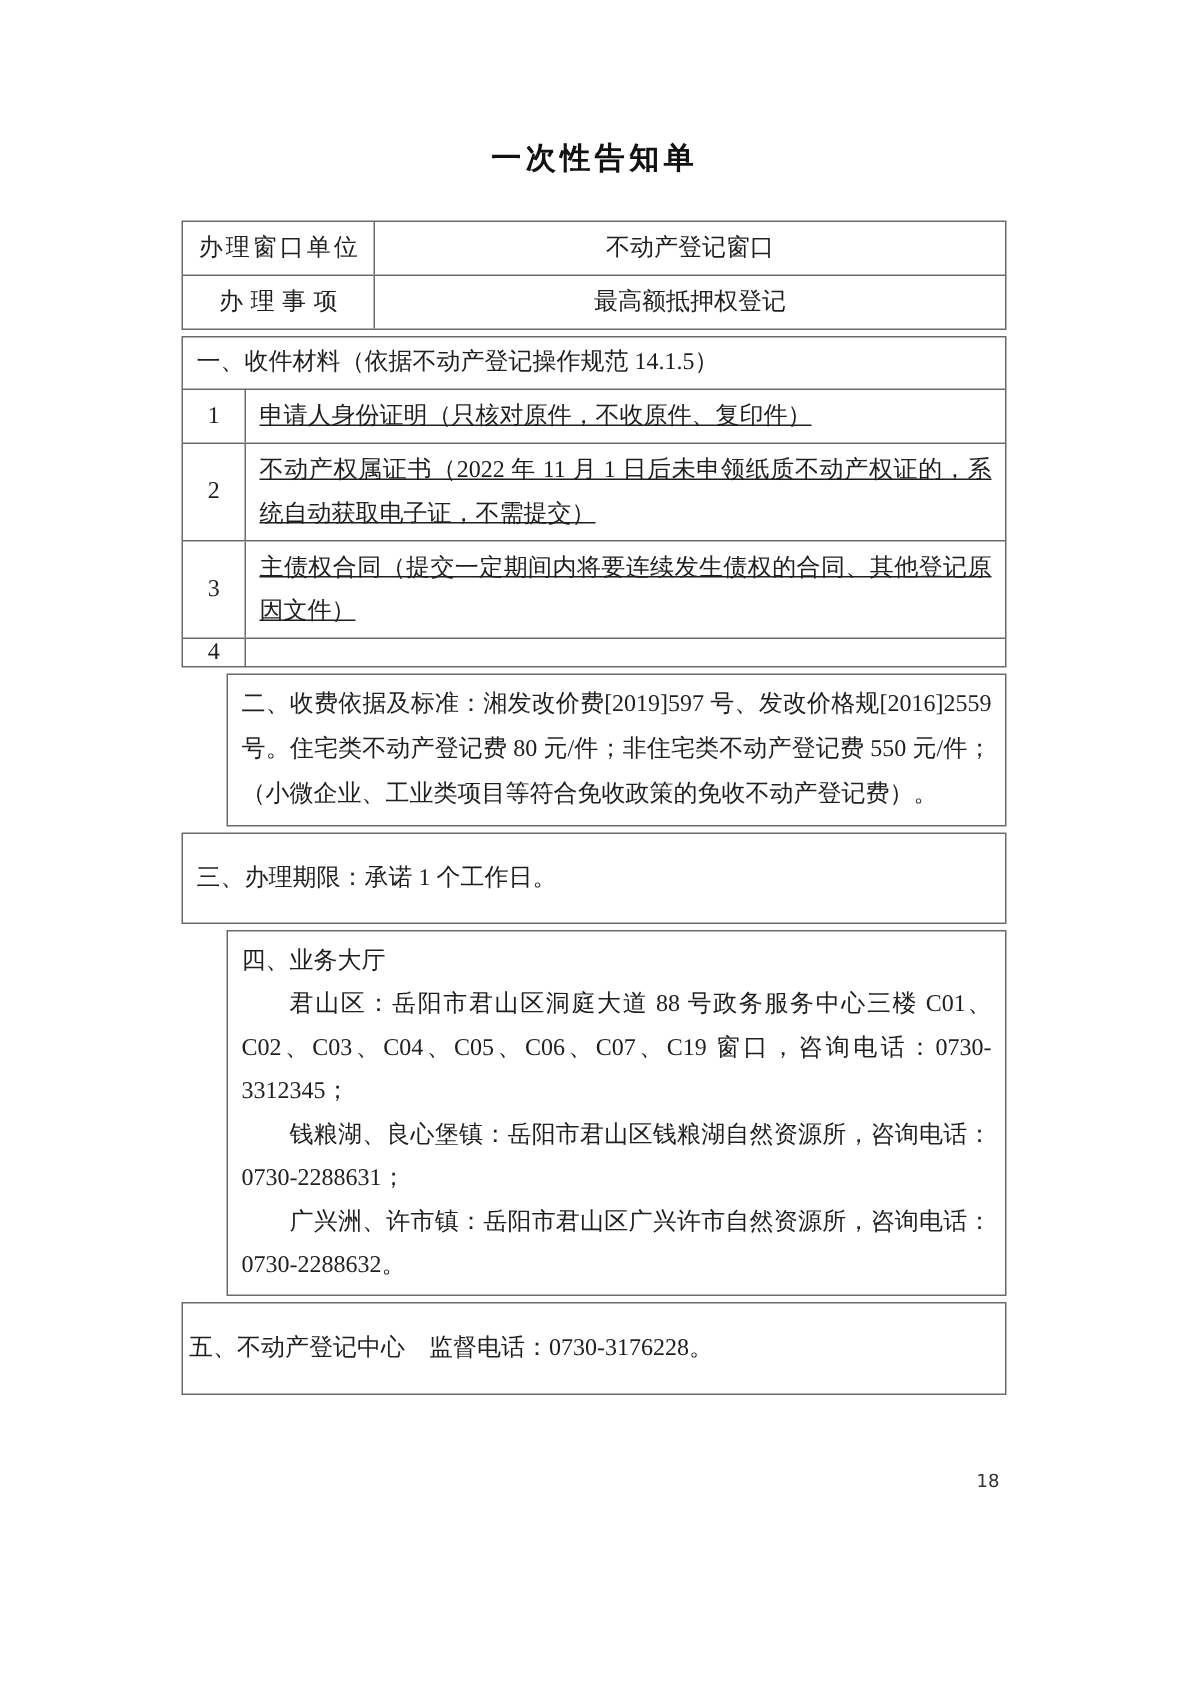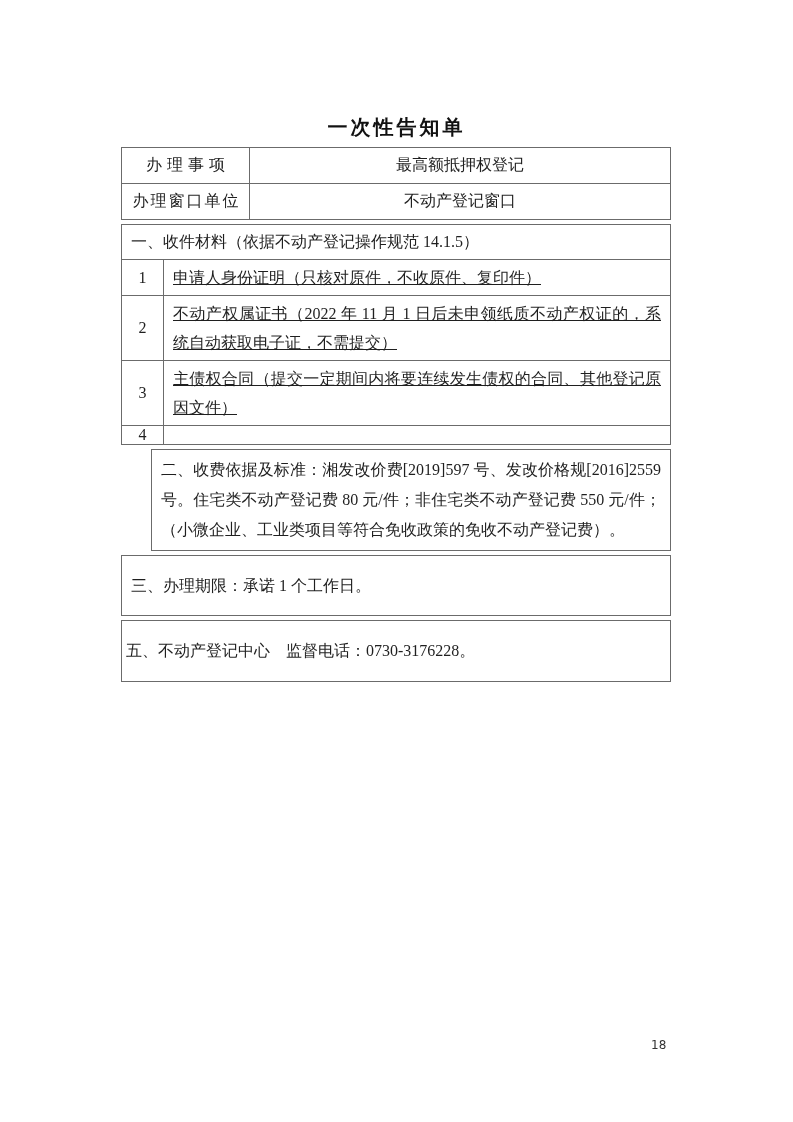--- a/index.html
+++ b/index.html
@@ -8,21 +8,21 @@
     width: 793px;
     height: 1122px;
     background: #ffffff;
     font-family: "Liberation Serif", "DejaVu Serif", serif;
     color: #1f1f1f;
     font-size: 16px;
     overflow: hidden;
   }
   .doc-title {
     position: absolute;
-    top: 114px;
+    top: 92px;
     left: 0;
     width: 100%;
     text-align: center;
     font-family: Liberation Sans, sans-serif;
     font-weight: bold;
     font-size: 20px;
     letter-spacing: 3px;
     color: #111111;
   }
   .doc {
@@ -96,45 +96,45 @@
     text-indent: 2em;
     text-align: justify;
     line-height: 29px;
   }
   .center-block {
     padding: 16px 4px;
     line-height: 28px;
   }
   .page-number {
     position: absolute;
-    top: 1038px;
+    top: 980px;
     left: 651px;
     font-family: "DejaVu Sans", sans-serif;
     font-size: 12px;
     color: #333333;
     text-align: right;
   }
 </style>
 </head>
 <body>
 
 <div class="page">
 
   <div class="doc-title">一次性告知单</div>
 
   <div class="doc">
 
     <div class="block">
       <div class="info-row">
+        <div class="info-label mid-space">办理窗口单位</div>
+        <div class="info-value">不动产登记窗口</div>
+      </div>
+      <div class="info-row">
         <div class="info-label wide-space">办理事项</div>
         <div class="info-value">最高额抵押权登记</div>
-      </div>
-      <div class="info-row">
-        <div class="info-label mid-space">办理窗口单位</div>
-        <div class="info-value">不动产登记窗口</div>
       </div>
     </div>
 
     <div class="block">
       <div class="sec-header">一、收件材料（依据不动产登记操作规范 14.1.5）</div>
       <div class="mat-row">
         <div class="mat-no">1</div>
         <div class="mat-text">申请人身份证明（只核对原件，不收原件、复印件）</div>
       </div>
       <div class="mat-row">
@@ -147,20 +147,26 @@
       </div>
       <div class="mat-row">
         <div class="mat-no">4</div>
       </div>
     </div>
 
     <div class="block para-block">二、收费依据及标准：湘发改价费[2019]597 号、发改价格规[2016]2559 号。住宅类不动产登记费 80 元/件；非住宅类不动产登记费 550 元/件；（小微企业、工业类项目等符合免收政策的免收不动产登记费）。</div>
 
     <div class="block single-line-block">三、办理期限：承诺 1 个工作日。</div>
 
+    <div class="block para-block">
+      <div class="hall-header">四、业务大厅</div>
+      <p class="hall-para">君山区：岳阳市君山区洞庭大道 88 号政务服务中心三楼 C01、C02、C03、C04、C05、C06、C07、C19 窗口，咨询电话：0730-3312345；</p>
+      <p class="hall-para">钱粮湖、良心堡镇：岳阳市君山区钱粮湖自然资源所，咨询电话：0730-2288631；</p>
+      <p class="hall-para">广兴洲、许市镇：岳阳市君山区广兴许市自然资源所，咨询电话：0730-2288632。</p>
+    </div>
 
     <div class="block center-block">五、不动产登记中心　监督电话：0730-3176228。</div>
 
   </div>
 
   <div class="page-number">18</div>
 
 </div>
 
 </body></html>

